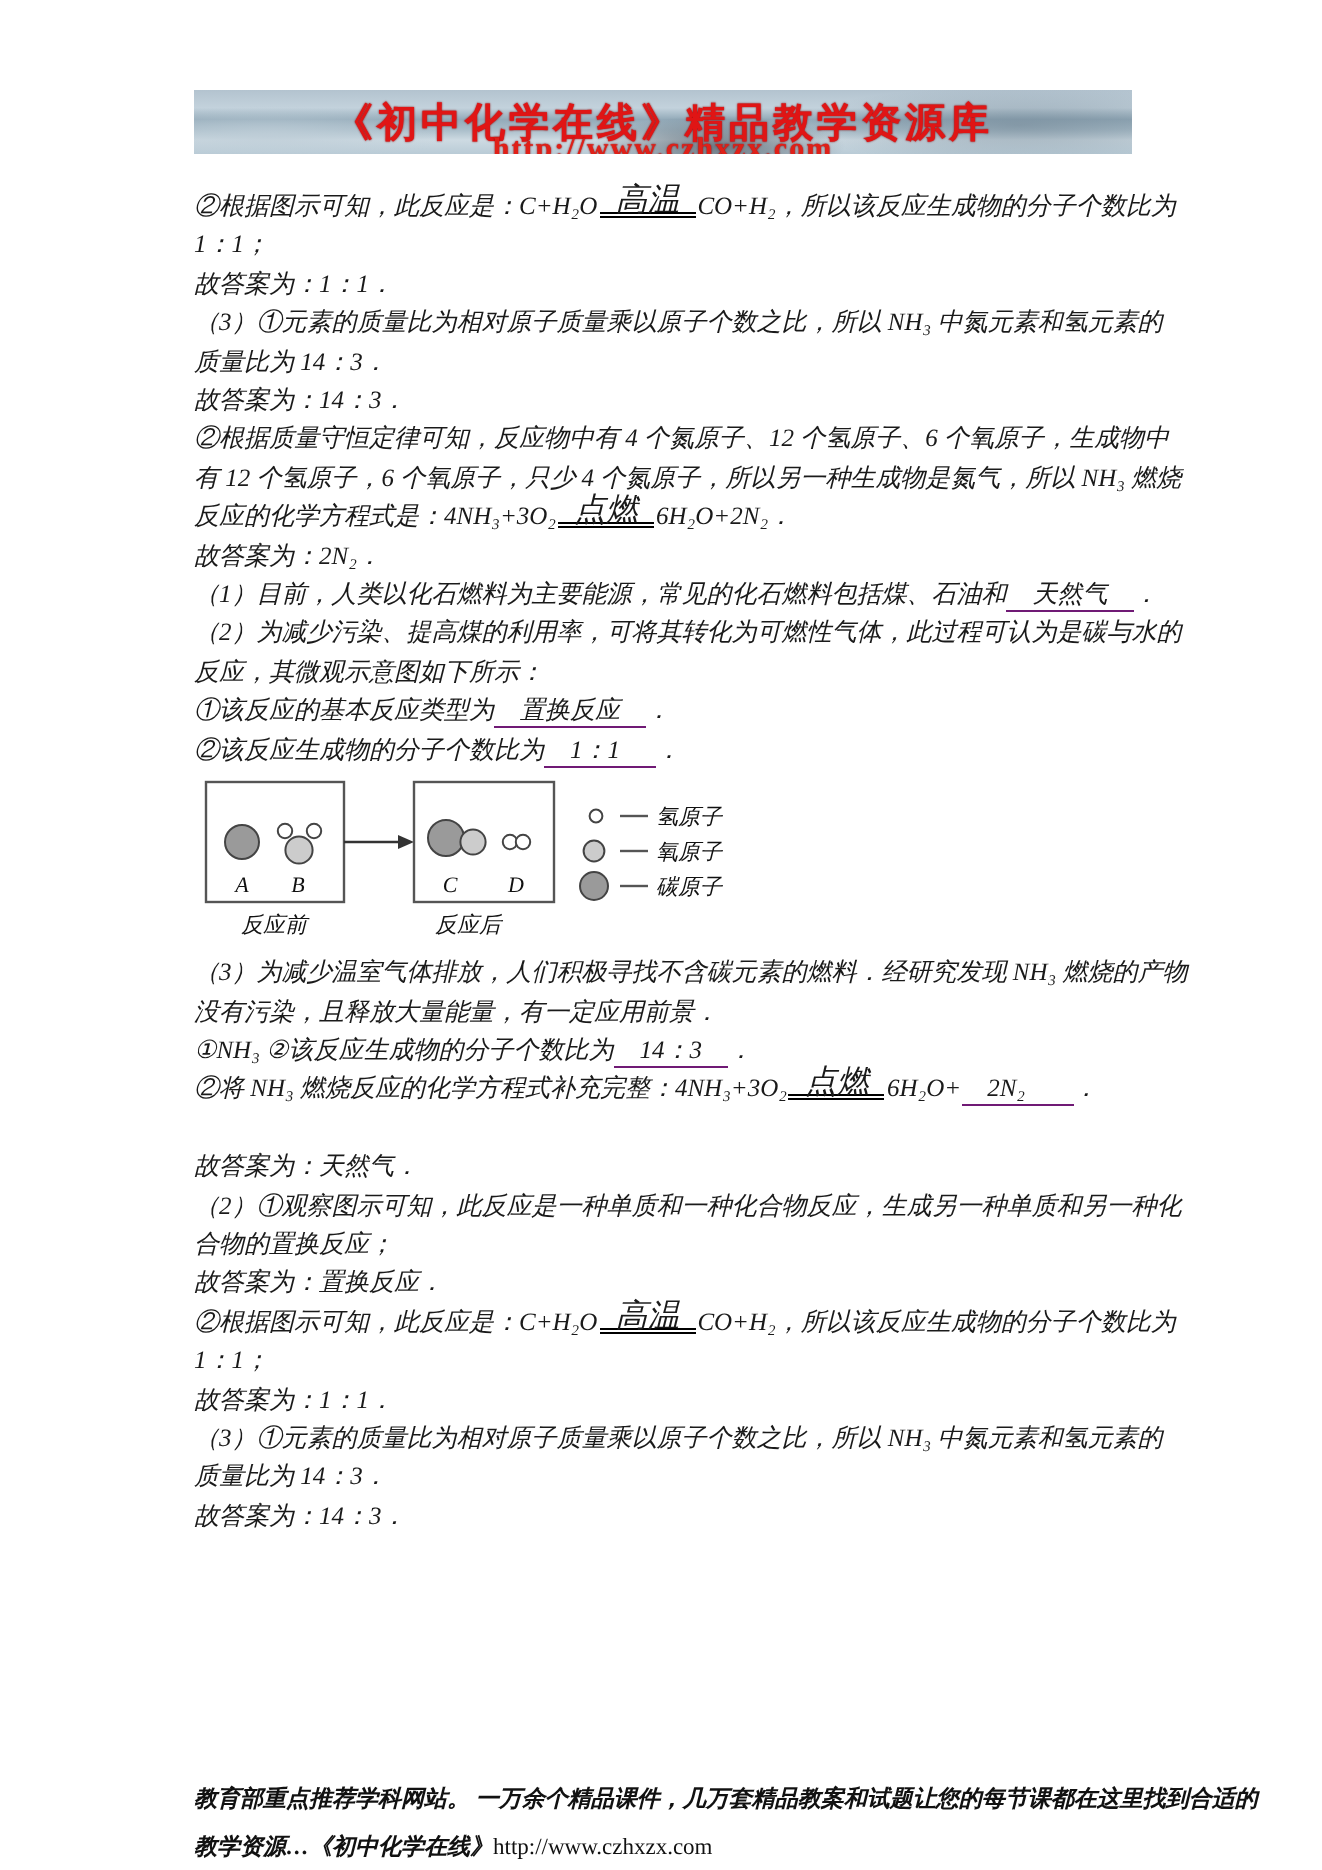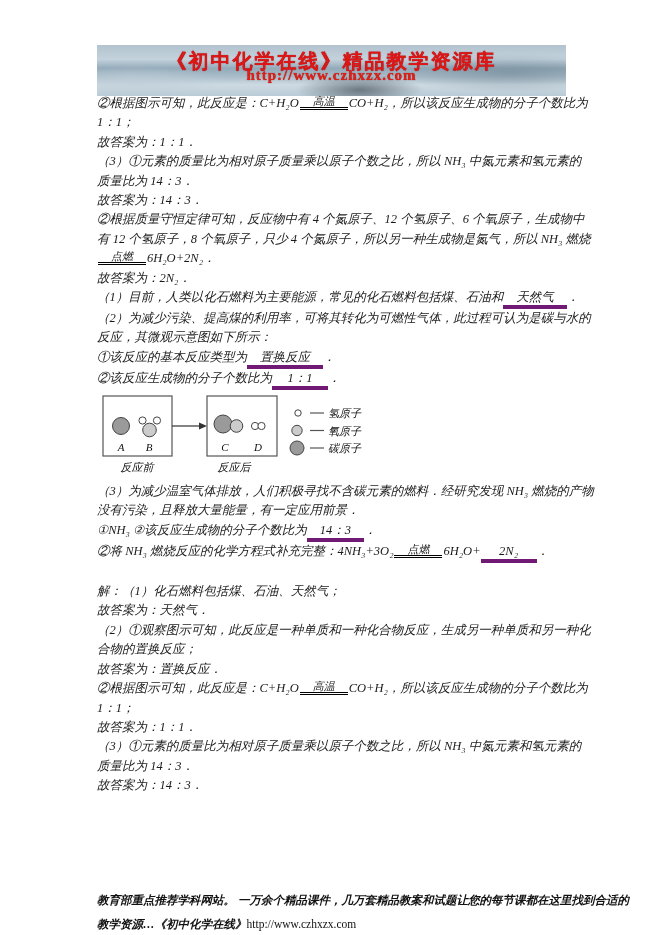--- a/index.html
+++ b/index.html
@@ -6,21 +6,21 @@
   .page{
     position:relative;
     width:661px;height:935px;
     background:#ffffff;
     font-family:"Liberation Serif","DejaVu Serif",serif;
     color:#1a1a1a;
     overflow:hidden;
   }
   
   .banner{
-    position:absolute;left:97px;top:45px;width:469px;height:51px;
+    position:absolute;left:97px;top:45px;width:469px;height:32px;
     background:
       radial-gradient(ellipse 90px 22px at 56% 88%, rgba(35,45,55,0.55), rgba(35,45,55,0) 70%),
       radial-gradient(ellipse 150px 26px at 88% 55%, rgba(110,130,145,0.55), rgba(110,130,145,0) 75%),
       radial-gradient(ellipse 120px 20px at 8% 70%, rgba(190,205,215,0.8), rgba(190,205,215,0) 75%),
       linear-gradient(180deg,#b3c3cf 0%,#c3d2dc 28%,#93aab9 46%,#a9bdc9 62%,#cddae2 78%,#b9cbd6 100%);
     overflow:hidden;
   }
   .banner-title{
     position:absolute;left:0;top:3px;width:100%;
     text-align:center;
@@ -45,29 +45,28 @@
   .eq-cond{
     display:inline-block;
     min-width:48px;
     text-align:center;
     border-bottom:3px double #000;
     vertical-align:2px;
     margin:0 1px;
   }
   .eq-cond-label{
     display:block;
-    font-size:11px;
+    font-size:16px;
     line-height:11px;
   }
   .answer-blank{
     display:inline-block;
     min-width:30px;
     padding:0 13px;
-    text-align:center;
-    border-bottom:4px solid #701a75;
+    border-bottom:1px solid #701a75;
     line-height:15px;
   }
   
   .diagram-wrap{margin:3px 0 3px 0;height:86px;}
   .diagram-wrap svg{display:block;}
   .dlabel{font-size:11px;fill:#111;}
   .dlegend{font-size:11px;fill:#111;}
   
   .footer{
     position:absolute;left:97px;top:888px;width:480px;
@@ -88,22 +87,22 @@
 
   <div class="content">
     <div id="lines-top">
         <p class="ln"><span>②根据图示可知，此反应是：C+H₂O</span><span class="eq-cond"><span class="eq-cond-label">高温</span></span><span>CO+H₂，所以该反应生成物的分子个数比为</span></p>
         <p class="ln"><span>1：1；</span></p>
         <p class="ln"><span>故答案为：1：1．</span></p>
         <p class="ln"><span>（3）①元素的质量比为相对原子质量乘以原子个数之比，所以 NH₃ 中氮元素和氢元素的</span></p>
         <p class="ln"><span>质量比为 14：3．</span></p>
         <p class="ln"><span>故答案为：14：3．</span></p>
         <p class="ln"><span>②根据质量守恒定律可知，反应物中有 4 个氮原子、12 个氢原子、6 个氧原子，生成物中</span></p>
-        <p class="ln"><span>有 12 个氢原子，8 个氧原子，只少 4 个氮原子，所以另一种生成物是氮气，所以 NH₃ 燃烧</span></p>
-        <p class="ln"><span class="eq-cond"><span class="eq-cond-label">点燃</span></span><span>6H₂O+2N₂．</span></p>
+        <p class="ln"><span>有 12 个氢原子，6 个氧原子，只少 4 个氮原子，所以另一种生成物是氮气，所以 NH₃ 燃烧</span></p>
+        <p class="ln"><span>反应的化学方程式是：4NH₃+3O₂</span><span class="eq-cond"><span class="eq-cond-label">点燃</span></span><span>6H₂O+2N₂．</span></p>
         <p class="ln"><span>故答案为：2N₂．</span></p>
         <p class="ln"><span>（1）目前，人类以化石燃料为主要能源，常见的化石燃料包括煤、石油和</span><span class="answer-blank">天然气</span><span>．</span></p>
         <p class="ln"><span>（2）为减少污染、提高煤的利用率，可将其转化为可燃性气体，此过程可认为是碳与水的</span></p>
         <p class="ln"><span>反应，其微观示意图如下所示：</span></p>
         <p class="ln"><span>①该反应的基本反应类型为</span><span class="answer-blank">置换反应</span><span>．</span></p>
         <p class="ln"><span>②该反应生成物的分子个数比为</span><span class="answer-blank">1：1</span><span>．</span></p>
       </div>
 
     <div class="diagram-wrap">
       <svg width="380" height="86" viewBox="0 0 380 86">
@@ -146,21 +145,20 @@
         <text x="231" y="59" class="dlegend">碳原子</text>
       </svg>
     </div>
 
     <div id="lines-bottom">
         <p class="ln"><span>（3）为减少温室气体排放，人们积极寻找不含碳元素的燃料．经研究发现 NH₃ 燃烧的产物</span></p>
         <p class="ln"><span>没有污染，且释放大量能量，有一定应用前景．</span></p>
         <p class="ln"><span>①NH₃ ②该反应生成物的分子个数比为</span><span class="answer-blank">14：3</span><span>．</span></p>
         <p class="ln"><span>②将 NH₃ 燃烧反应的化学方程式补充完整：4NH₃+3O₂</span><span class="eq-cond"><span class="eq-cond-label">点燃</span></span><span>6H₂O+</span><span class="answer-blank">2N₂</span><span>．</span></p>
         <p class="ln empty"></p>
-        <p class="ln"><span>解：（1）化石燃料包括煤、石油、天然气；</span></p>
         <p class="ln"><span>故答案为：天然气．</span></p>
         <p class="ln"><span>（2）①观察图示可知，此反应是一种单质和一种化合物反应，生成另一种单质和另一种化</span></p>
         <p class="ln"><span>合物的置换反应；</span></p>
         <p class="ln"><span>故答案为：置换反应．</span></p>
         <p class="ln"><span>②根据图示可知，此反应是：C+H₂O</span><span class="eq-cond"><span class="eq-cond-label">高温</span></span><span>CO+H₂，所以该反应生成物的分子个数比为</span></p>
         <p class="ln"><span>1：1；</span></p>
         <p class="ln"><span>故答案为：1：1．</span></p>
         <p class="ln"><span>（3）①元素的质量比为相对原子质量乘以原子个数之比，所以 NH₃ 中氮元素和氢元素的</span></p>
         <p class="ln"><span>质量比为 14：3．</span></p>
         <p class="ln"><span>故答案为：14：3．</span></p>

